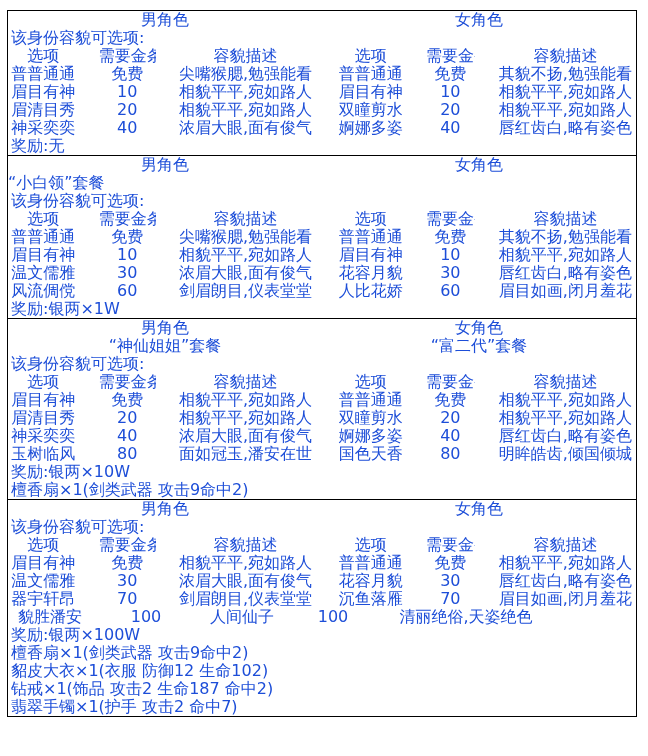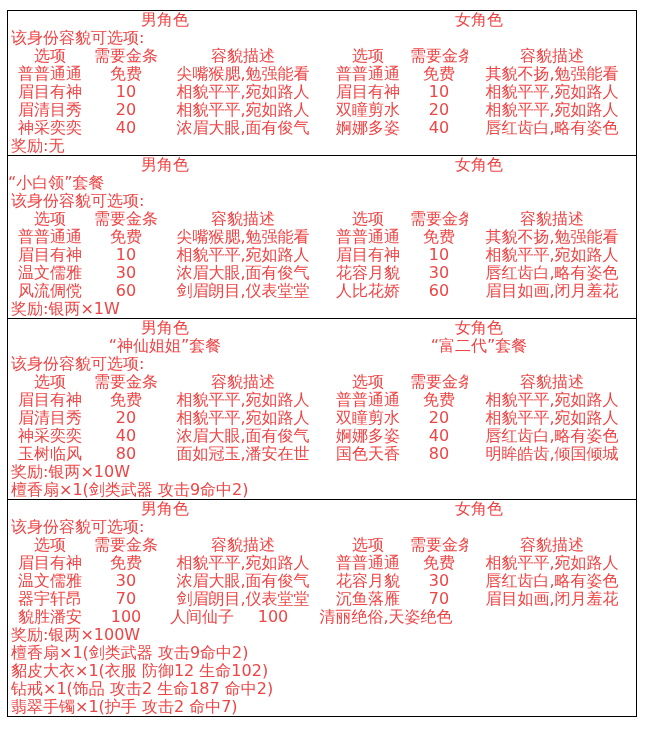--- a/index.html
+++ b/index.html
@@ -1,37 +1,37 @@
 <!DOCTYPE html>
 <html><head>
 <meta charset="utf-8">
 <style>
   html,body { margin:0; padding:0; }
   .page {
     position:relative;
     width:648px; height:756px;
     background:#ffffff;
-    color:#ef4444;
+    color:#1d4ed8;
     font-family:"DejaVu Sans","Liberation Sans",sans-serif;
     font-size:16px;
   }
   .sheet {
     position:absolute; left:7px; top:10px;
     width:628px;
     border:1px solid #000000;
     background:#ffffff;
   }
   .sec { border-bottom:1px solid #000000; }
   .sec:last-child { border-bottom:none; }
   .r { height:18px; line-height:18px; white-space:nowrap; overflow:hidden; }
   .halves { display:flex; }
   .half { width:50%; text-align:center; }
   .full-sub { text-align:left; }
   .label, .reward { padding-left:3px; }
-  .cols { display:flex; }
+  .cols { display:flex;gap:20px; }
   .cols > span { display:block; text-align:center; overflow:hidden; }
   .w1 { width:84px; }
   .w2 { width:68px; }
   .w3 { width:166px; }
   .w4 { width:84px; }
   .w5 { width:58px; }
   .w6 { width:168px; }
 </style>
 </head>
 <body>

